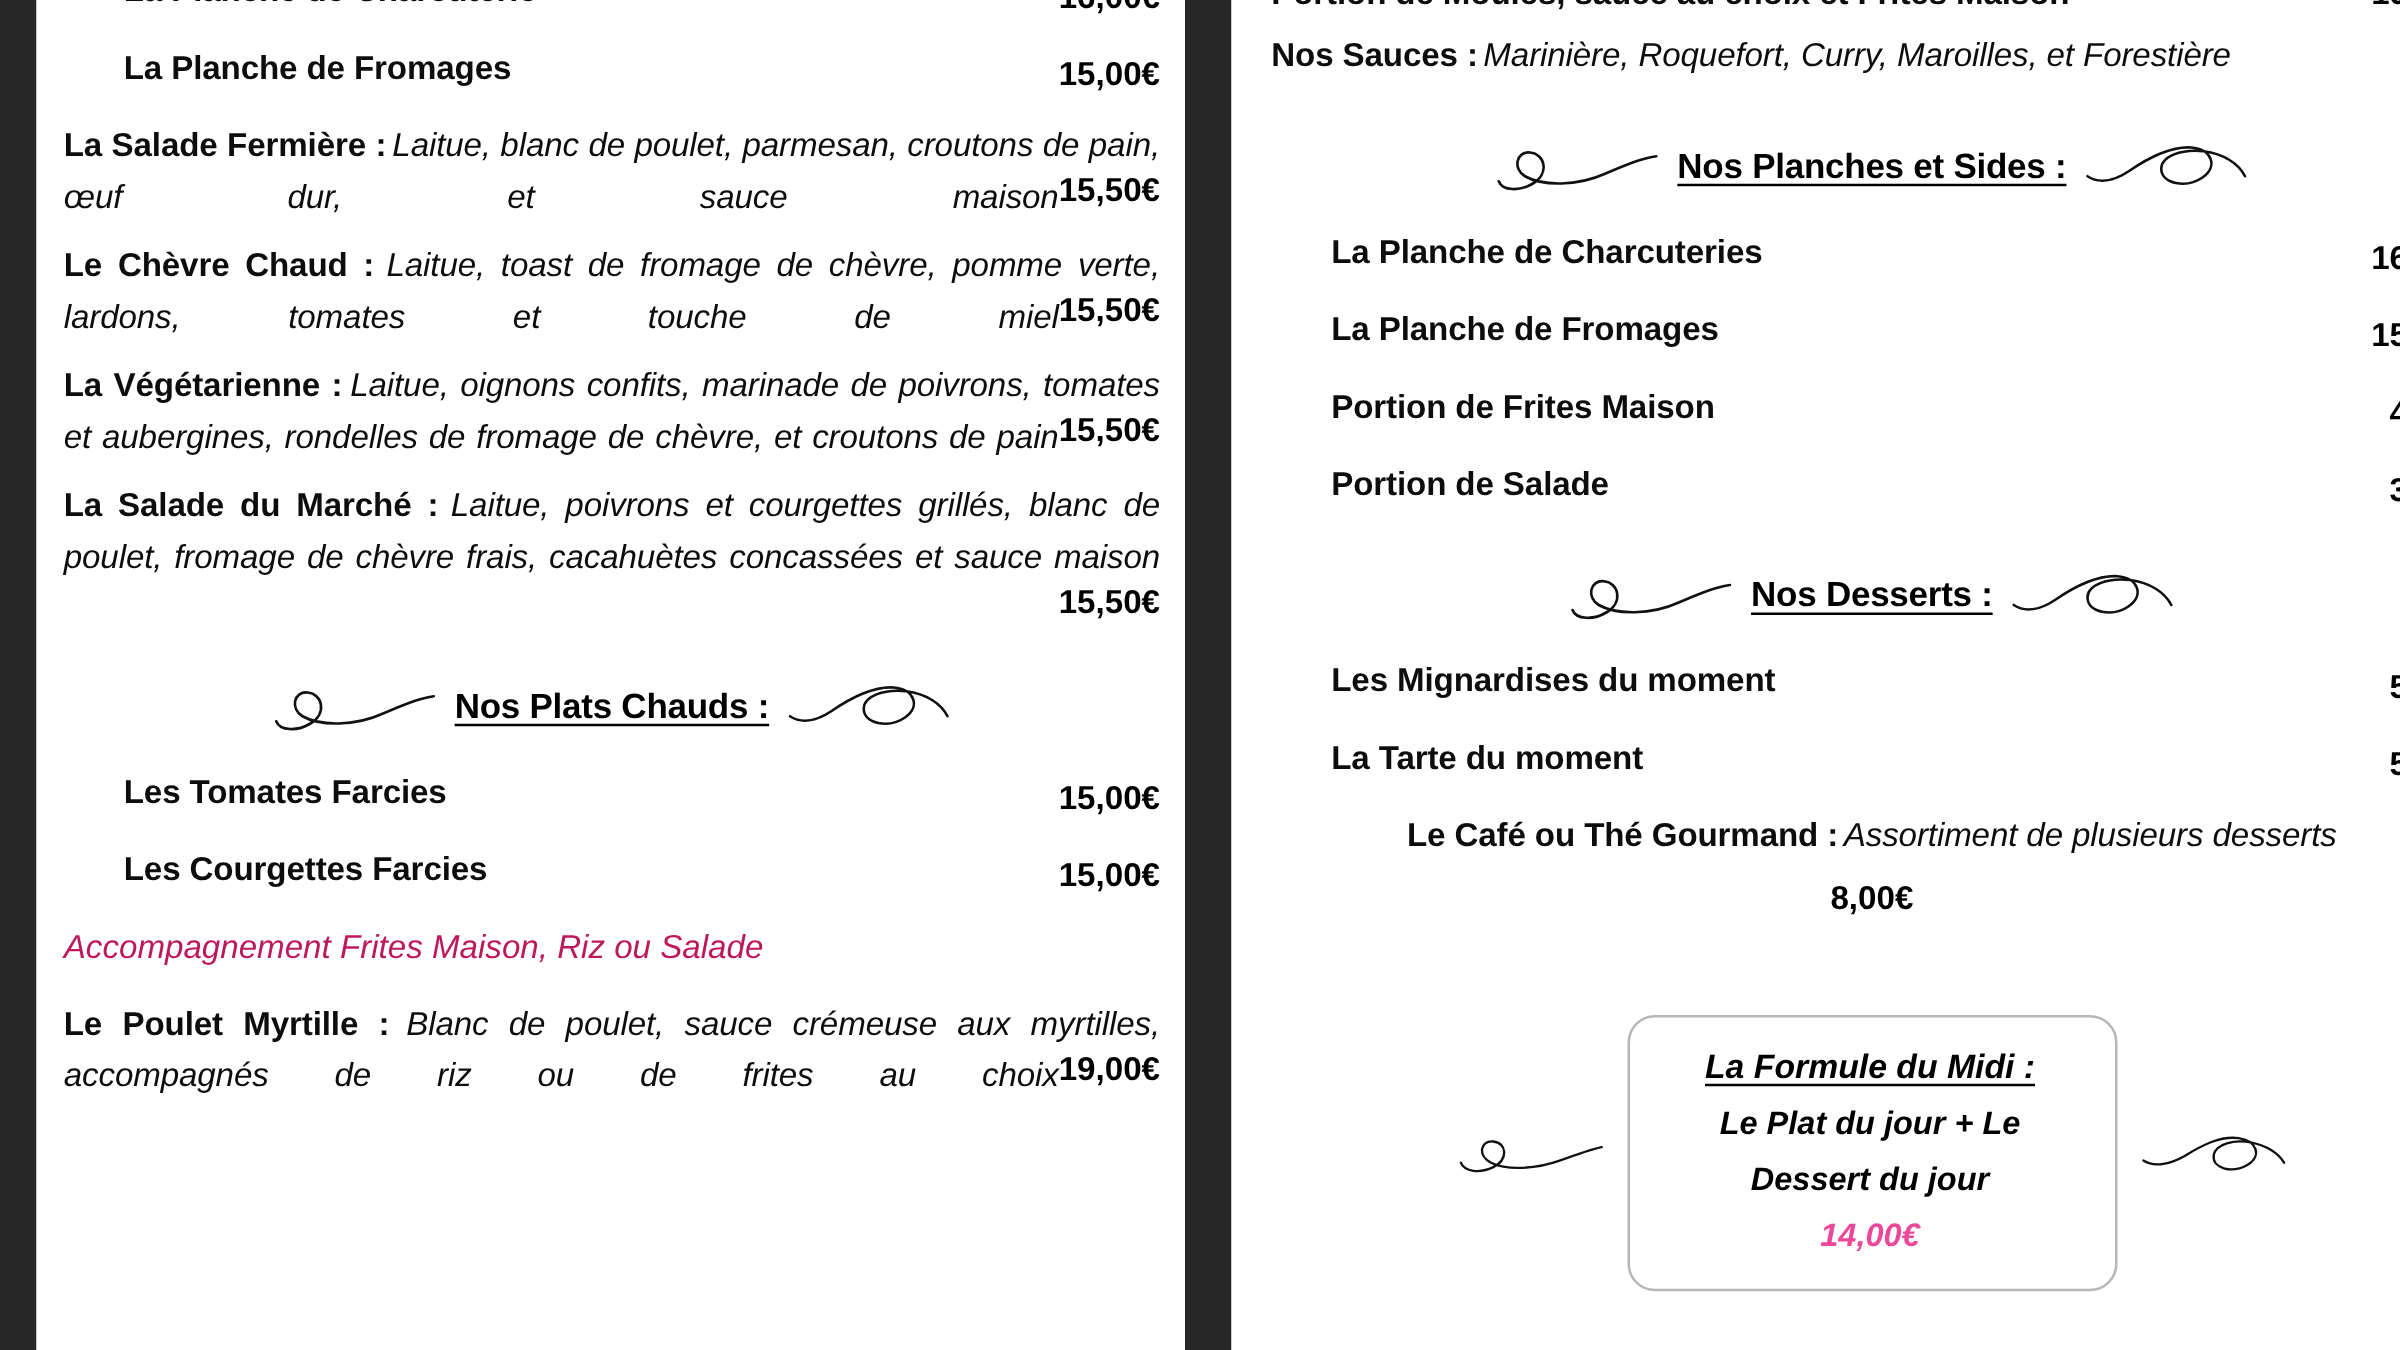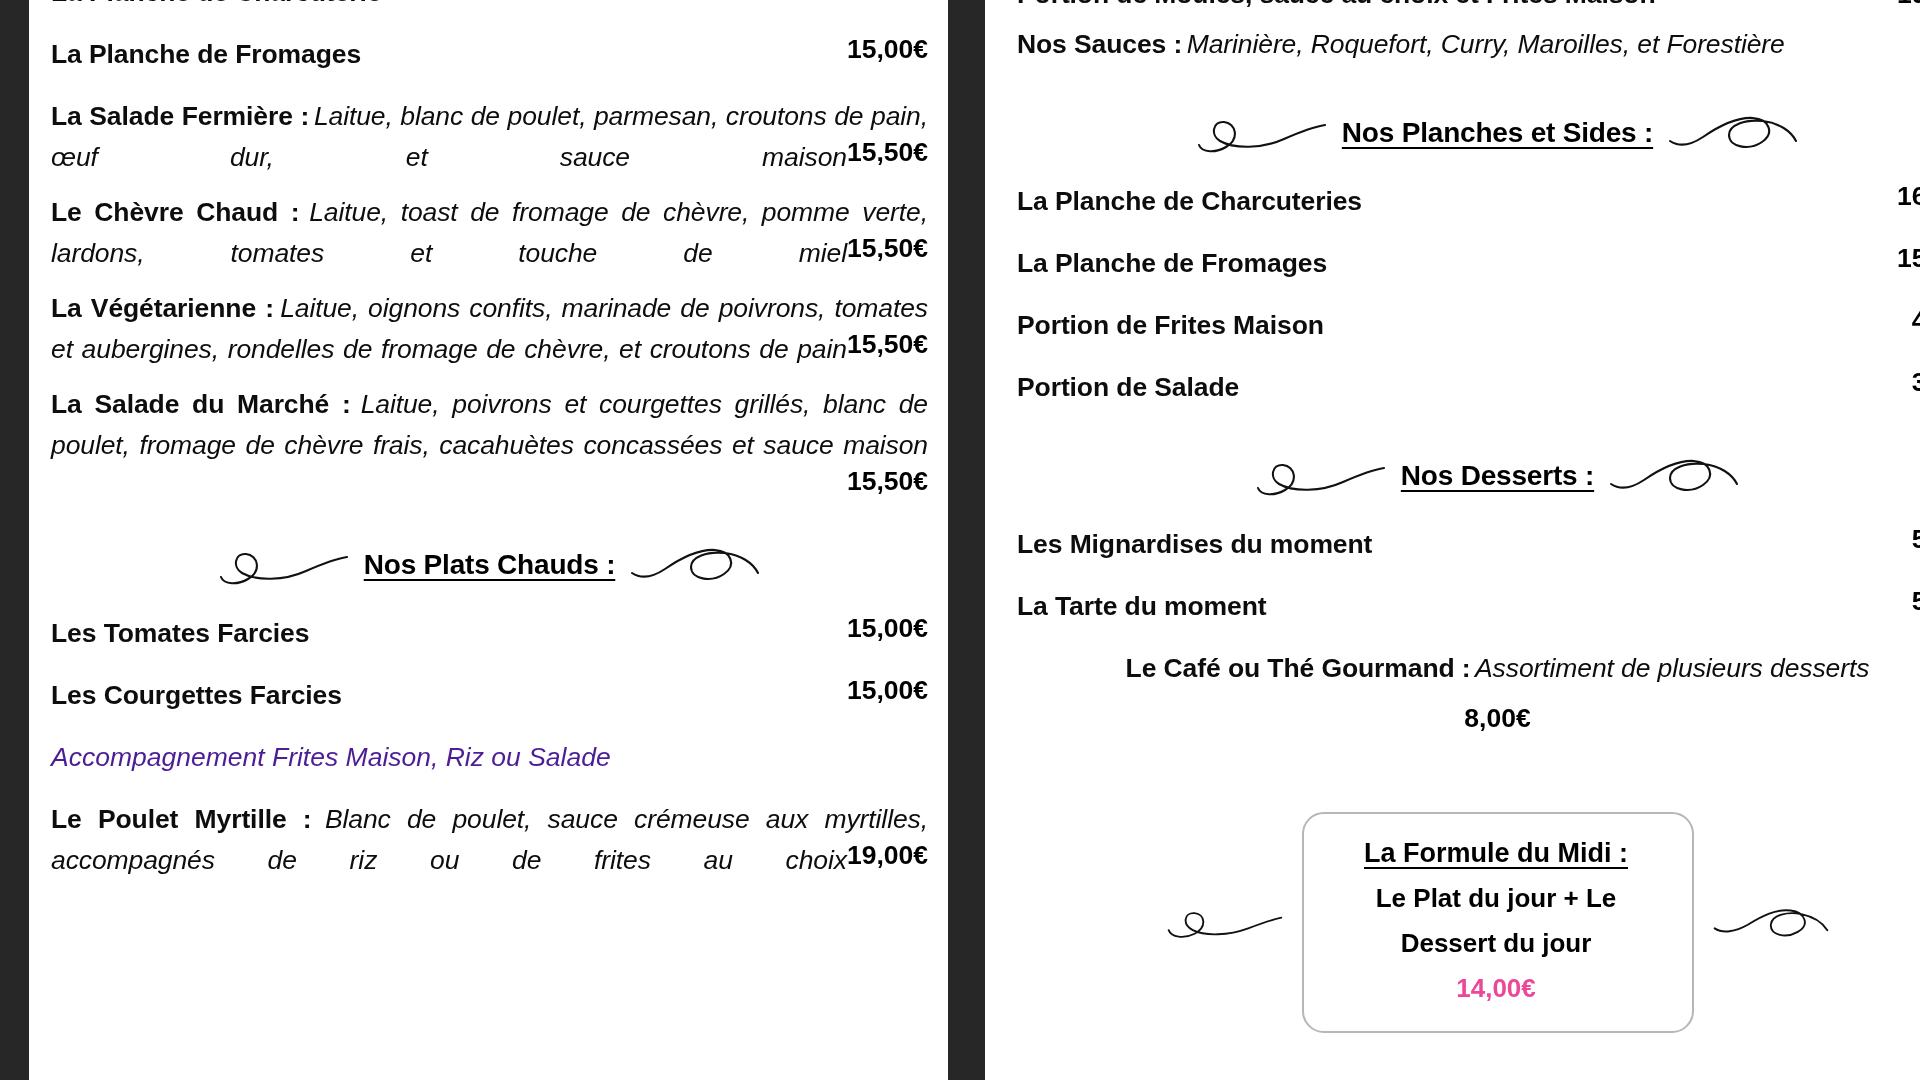--- a/index.html
+++ b/index.html
@@ -53,22 +53,23 @@
   .price {
     font-weight: bold;
     font-size: 26.5px;
     white-space: nowrap;
   }
 
   
   .row-simple {
     display: flex;
     justify-content: space-between;
-    align-items: flex-start;
+    align-items: flex-end;
     margin-bottom: 21px;
+    margin-left: 48px;
   }
 
   
   .row-flow {
     margin-bottom: 14px;
     text-align: justify;
     text-align-last: justify;
   }
   .row-flow .price {
     float: right;
@@ -81,21 +82,21 @@
     align-items: center;
     gap: 14px;
     margin-bottom: 21px;
     flex-direction: column;
   }
 
   .note {
     font-style: italic;
     font-size: 26.5px;
     line-height: 41px;
-    color: #4c1d95;
+    color: #be185d;
     margin-bottom: 21px;
   }
 
   
   .section-head {
     display: flex;
     align-items: center;
     justify-content: center;
     gap: 14px;
     margin: 46px 0 26px 0;
@@ -121,20 +122,21 @@
     justify-content: center;
     gap: 18px;
     margin-top: 78px;
   }
   .formule-box {
     border: 2px solid #b7b7b7;
     border-radius: 22px;
     padding: 16px 43px 20px 40px;
     text-align: center;
     width: 392px;
+    font-style: italic;
   }
   .formule-title {
     font-weight: bold;
     font-size: 27px;
     text-decoration: underline;
     text-underline-offset: 5px;
     text-decoration-thickness: 2.3px;
     line-height: 46px;
     color: #000;
   }

